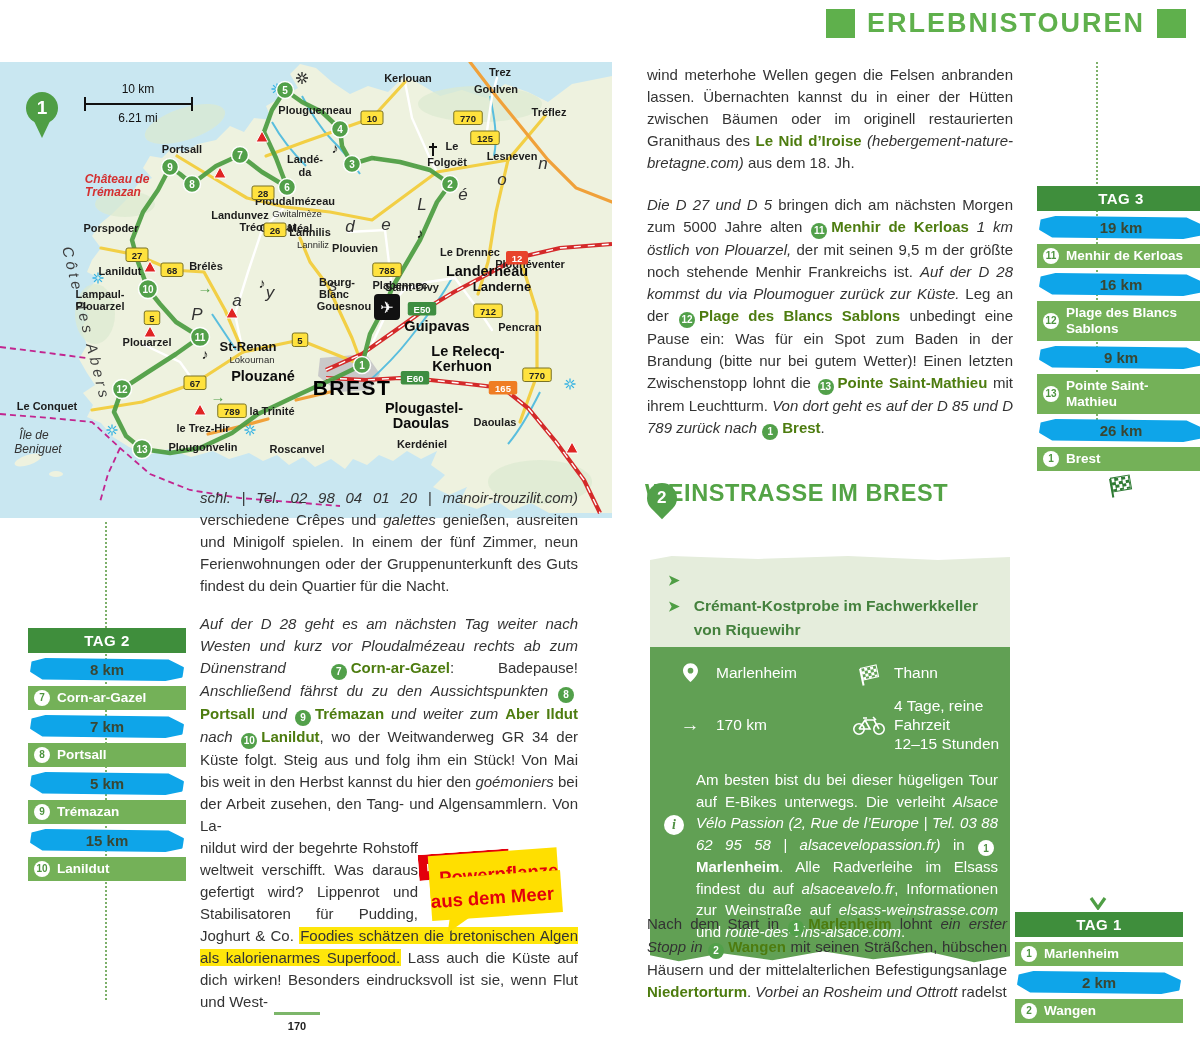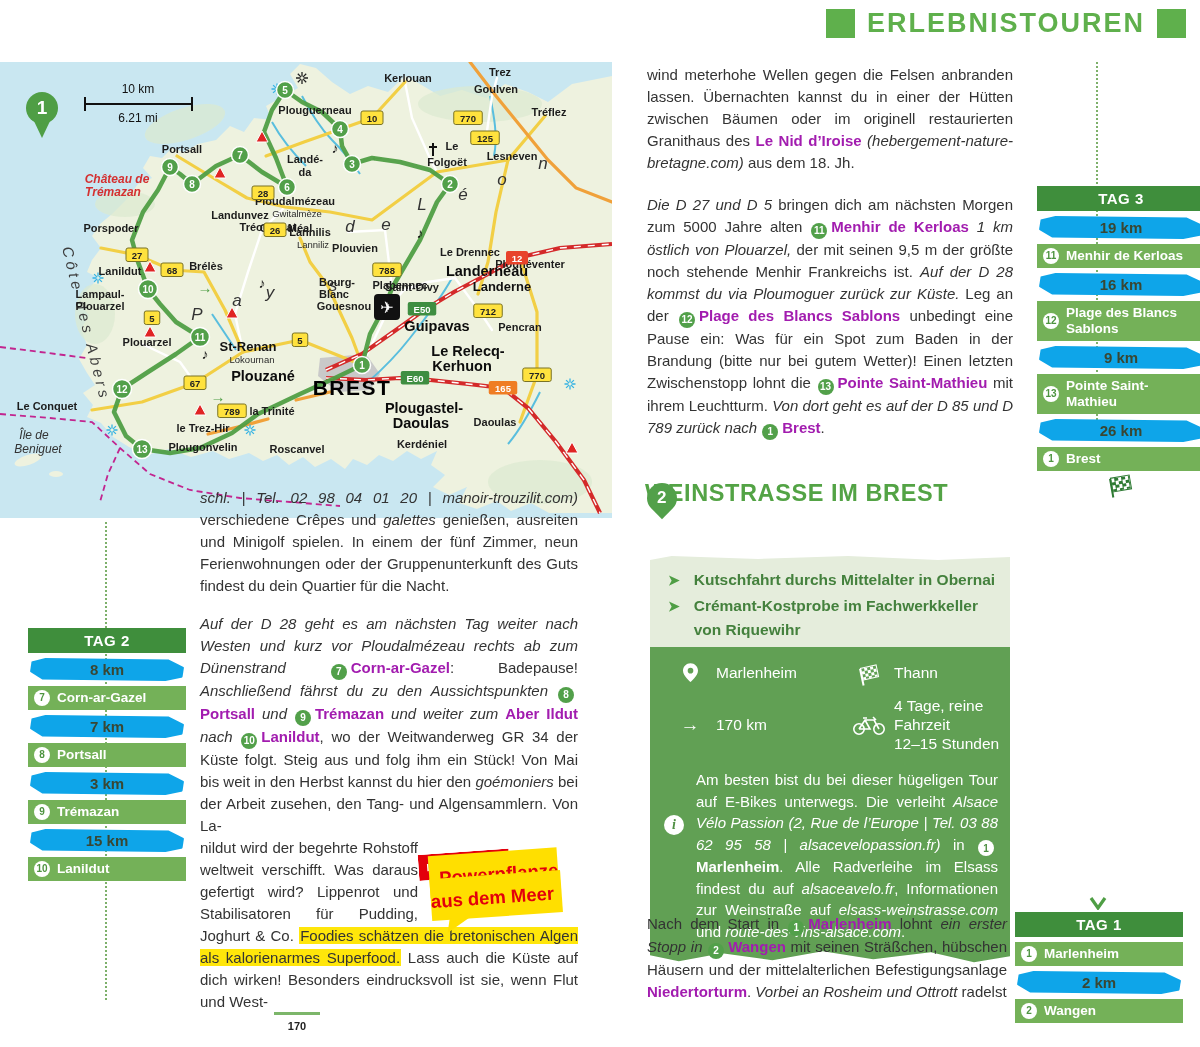--- a/index.html
+++ b/index.html
@@ -43,21 +43,21 @@
   .sb-flag{display:flex;justify-content:center;margin-top:2px;}
   .checkflag{width:18px;height:13px;border:1px solid #2e7a33;
              background:repeating-conic-gradient(#2e7a33 0 25%,#ffffff 0 50%);background-size:7px 7px;
              transform:rotate(-10deg);position:relative;}
   .checkflag::after{content:"";position:absolute;left:-2px;top:0;width:2px;height:19px;background:#2e7a33;}
   .tag1-arrow{position:absolute;left:1089px;top:897px;z-index:1;}
   
   .col{position:absolute;font-size:15px;line-height:22px;text-align:justify;color:#333;}
   .col p{margin:0 0 16px 0;}
   .seg-i{font-style:italic;}
-  .seg-g{color:#a21caf;font-weight:bold;}
+  .seg-g{color:#4d7c0f;font-weight:bold;}
   .seg-hl{background:#ffe60a;padding:0 1px;}
   .seg-bw{font-weight:bold;}
   .inum{display:inline-flex;width:16px;height:16px;border-radius:50%;background:#52a04a;color:#fff;
         font-size:10px;font-weight:bold;align-items:center;justify-content:center;
         vertical-align:-2px;margin:0 4px 0 1px;}
   .inum-w{background:#fff;color:#4f8f43;}
   .subhead{color:#53a345;font-weight:bold;font-size:16.5px;margin:0 0 6px 0;letter-spacing:.2px;}
   
   .tip{float:right;width:148px;margin:26px 0 6px 12px;position:relative;transform:rotate(-4deg);}
   .tip-tag{position:absolute;top:-14px;left:-10px;background:#e3000b;color:#fff;font-weight:bold;
@@ -339,21 +339,21 @@
       <div class="km-row">8 km</div>
       <div class="stop-row">
         <span class="scirc">7</span>
         <span>Corn-ar-Gazel</span>
       </div>
       <div class="km-row">7 km</div>
       <div class="stop-row">
         <span class="scirc">8</span>
         <span>Portsall</span>
       </div>
-      <div class="km-row">3 km</div>
+      <div class="km-row">5 km</div>
       <div class="stop-row">
         <span class="scirc">9</span>
         <span>Trémazan</span>
       </div>
       <div class="km-row">15 km</div>
       <div class="stop-row">
         <span class="scirc">10</span>
         <span>Lanildut</span>
       </div>
     </div>
@@ -422,21 +422,20 @@
   <div id="sec2-head">
     <div class="s2pin">
         <span>2</span>
       </div>
     <div class="s2line">WEINSTRASSE IM BREST</div>
   </div>
 
   <div id="bullets">
       <div class="bullet">
         <span class="arr">➤</span>
-        <span>Kutschfahrt durchs Mittelalter in Obernai</span>
       </div>
       <div class="bullet">
         <span class="arr">➤</span>
         <span>Crémant-Kostprobe im Fachwerkkeller von Riquewihr</span>
       </div>
       <div class="bullet">
         <span class="arr">➤</span>
         <span>Daheim bei Albert Schweitzer in Kaysersberg</span>
       </div>
     </div>

